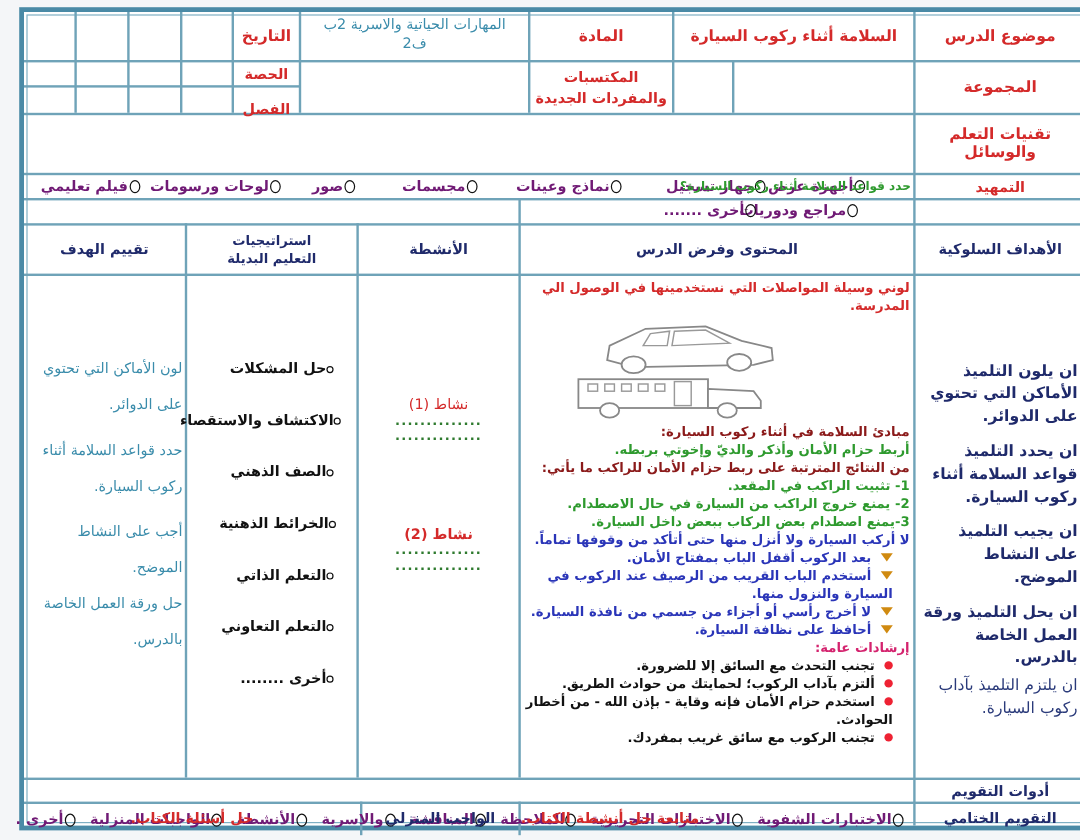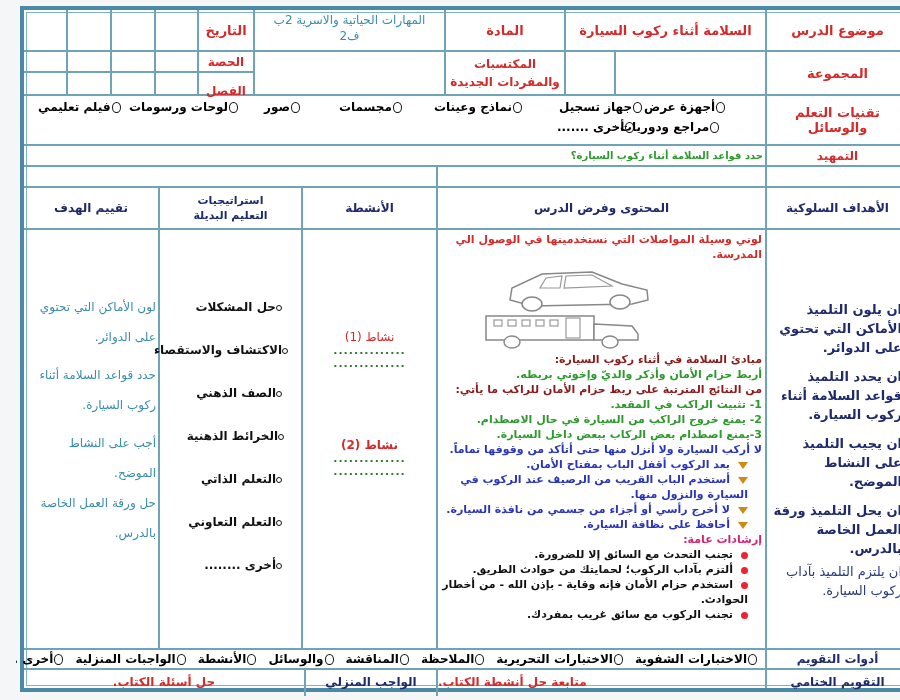--- a/index.html
+++ b/index.html
@@ -13,21 +13,21 @@
   .line-v { position: absolute; width: 2px; background: #6fa3b8; }
   .red { color: #d42a2a; }
   .teal { color: #3a8cab; }
   .navy { color: #1f2a6b; }
   .green { color: #2e9a2e; }
   .darkred { color: #8b1a1a; }
   .blue { color: #2a35b8; }
   .magenta { color: #d4236e; }
   .black { color: #111; }
   .lbl { font-size: 12px; text-align: center; display: flex; align-items: center; justify-content: center; }
-  .opt { font-size: 12px; color: #000000; white-space: nowrap; }
+  .opt { font-size: 12px; color: #701a75; white-space: nowrap; margin-top: 48px; }
   .opt .circ { display: inline-block; width: 9px; height: 11px; border: 1.5px solid #111; border-radius: 50%; vertical-align: middle; margin-left: 1px; }
   .strat { font-size: 12px; color: #111; white-space: nowrap; text-align: right; }
   .strat .dot { display: inline-block; width: 6px; height: 6px; border: 1px solid #111; border-radius: 50%; margin-right: 10px; vertical-align: middle; }
   .goal { font-size: 13px; line-height: 19px; color: #1f2a6b; text-align: right; }
   .eval { font-size: 12px; line-height: 30px; color: #3a8cab; text-align: right; font-weight: normal; }
   .content p { font-size: 11px; line-height: 15px; text-align: right; }
   .bul { display: inline-block; width: 7px; height: 7px; background: #e23; border-radius: 50%; margin-left: 8px; vertical-align: middle; }
   .arrow { display: inline-block; width: 0; height: 0; border-left: 5px solid transparent; border-right: 5px solid transparent; border-top: 7px solid #d08a10; margin-left: 8px; vertical-align: middle; }
   .dots { color: #2e7a2e; font-size: 11px; letter-spacing: 1px; }
 </style>
@@ -180,21 +180,21 @@
     <div class="eval">حل ورقة العمل الخاصة</div>
     <div class="eval">بالدرس.</div>
   </div>
 
   <div class="abs navy" style="left:743px; top:640px; width:141px; height:18px; font-size:12px; text-align:center; line-height:18px;">أدوات التقويم</div>
   <div class="abs" style="left:8px; top:640px; width:733px; height:18px; display:flex; flex-direction:row; gap:12px; align-items:center; padding-right:8px;">
     <div class="opt"><span class="circ"></span><span>الاختبارات الشفوية</span></div>
     <div class="opt"><span class="circ"></span><span>الاختبارات التحريرية</span></div>
     <div class="opt"><span class="circ"></span><span>الملاحظة</span></div>
     <div class="opt"><span class="circ"></span><span>المناقشة</span></div>
-    <div class="opt"><span class="circ"></span><span>والوسائل</span></div>
+    <div class="opt"><span class="circ"></span><span>والاسرية</span></div>
     <div class="opt"><span class="circ"></span><span>الأنشطة</span></div>
     <div class="opt"><span class="circ"></span><span>الواجبات المنزلية</span></div>
     <div class="opt"><span class="circ"></span><span>أخرى ....</span></div>
   </div>
 
   <div class="abs navy" style="left:743px; top:660px; width:141px; height:24px; font-size:12px; text-align:center; line-height:24px;">التقويم الختامي</div>
   <div class="abs red" style="left:414px; top:660px; width:327px; height:24px; font-size:12px; text-align:left; line-height:24px;">متابعة حل أنشطة الكتاب.</div>
   <div class="abs navy" style="left:282px; top:660px; width:130px; height:24px; font-size:12px; text-align:center; line-height:24px;">الواجب المنزلي</div>
   <div class="abs red" style="left:0; top:660px; width:280px; height:24px; font-size:12px; text-align:center; line-height:24px;">حل أسئلة الكتاب.</div>
 </div>

